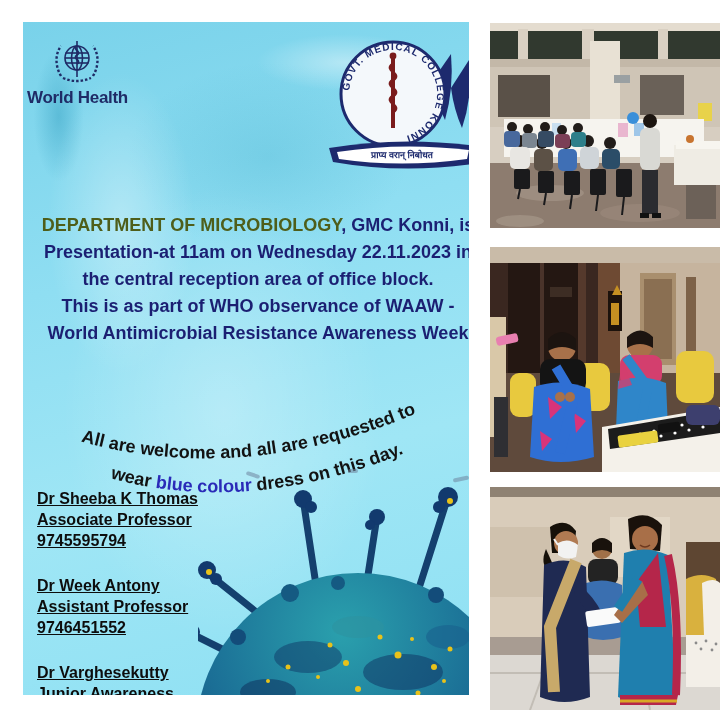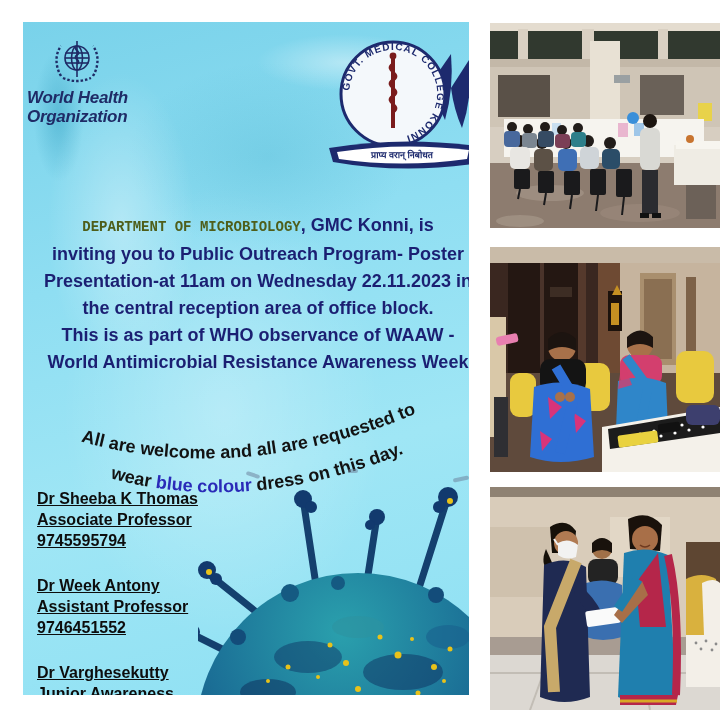--- a/index.html
+++ b/index.html
@@ -9,25 +9,25 @@
   .poster{position:absolute;left:23px;top:22px;width:446px;height:673px;overflow:hidden;
     background:
       radial-gradient(closest-side at 72% 6%, rgba(255,255,255,.40), rgba(255,255,255,0) 70%),
       radial-gradient(closest-side at 22% 30%, rgba(255,255,255,.34), rgba(255,255,255,0) 75%),
       radial-gradient(closest-side at 8% 14%, rgba(47,156,190,.45), rgba(47,156,190,0) 70%),
       radial-gradient(closest-side at 55% 20%, rgba(60,170,200,.25), rgba(60,170,200,0) 70%),
       radial-gradient(closest-side at 45% 58%, rgba(255,255,255,.28), rgba(255,255,255,0) 80%),
       linear-gradient(165deg,#79d2ea 0%,#8fdef2 35%,#9fe6f5 65%,#8ee0f3 100%);}
   .who{position:absolute;left:4px;top:14px;width:150px;}
   .who svg{display:block;margin-left:24px;}
-  .who-text{color:#1f2b66;font-weight:bold;font-size:17px;line-height:19px;letter-spacing:-.3px;font-style:italic;}
+  .who-text{color:#1f2b66;font-weight:bold;font-size:17px;line-height:19px;letter-spacing:-.3px;}
   .gmc{position:absolute;left:298px;top:6px;width:160px;height:160px;}
   .invite{position:absolute;left:0;top:190px;width:470px;text-align:center;
           font-weight:bold;font-size:18px;line-height:27px;color:#1b1f72;}
-  .dept{font-family:Liberation Mono, monospace;color:#4e5e1a;font-size:14px;margin-top:31px;}
+  .dept{font-family:Liberation Sans, sans-serif;color:#4e5e1a;font-size:18px;margin-top:31px;}
   .arc{position:absolute;left:0;top:366px;width:446px;height:120px;}
   .arc text{font-weight:bold;font-size:18px;fill:#121212;}
   .arc .hl{fill:#2a2ab8;}
   .contacts{position:absolute;left:14px;top:466px;color:#0d0d0d;
             font-weight:bold;font-size:16px;line-height:21px;}
   .contact-block{margin-bottom:24px;text-decoration:underline;}
   .virus{position:absolute;left:175px;top:445px;width:290px;height:240px;}
   
   .photo{position:absolute;left:490px;width:230px;overflow:hidden;}
   .photo svg{display:block;}
@@ -52,21 +52,20 @@
           <line x1="14.5" y1="27" x2="37.5" y2="27"></line>
           <line x1="26" y1="5" x2="26" y2="41"></line>
           <path d="M26,10 c-5,3 5,6 0,9 c-5,3 5,6 0,9" stroke-width="2"></path>
           <path d="M10,40 C4,30 4,18 10,10" stroke-width="2.4" stroke-dasharray="2.5,2"></path>
           <path d="M42,40 C48,30 48,18 42,10" stroke-width="2.4" stroke-dasharray="2.5,2"></path>
           <path d="M12,42 Q26,48 40,42" stroke-width="2.4" stroke-dasharray="2.5,2"></path>
         </g>
       </svg>
       <div class="who-text">
         <div>World Health</div>
-        <div>Organization</div>
       </div>
     </div>
 
     <div class="gmc">
       <svg width="160" height="160" viewBox="0 0 160 160">
 
         <g fill="#1d2a6e">
           <path d="M112,52 L130,26 Q133,60 124,92 Q116,76 112,52 Z"></path>
           <path d="M130,60 L148,32 Q152,68 141,100 Q133,82 130,60 Z"></path>
           <path d="M148,68 L166,40 Q170,76 158,108 Q151,90 148,68 Z"></path>
@@ -90,21 +89,20 @@
         <g>
           <path d="M8,120 Q80,108 156,118 L152,136 Q80,146 12,134 Z" fill="#1d2a6e"></path>
           <path d="M16,124 Q80,114 148,122 L146,131 Q80,140 18,131 Z" fill="#ffffff"></path>
           <text x="81" y="130" text-anchor="middle" font-size="9" font-weight="bold" fill="#1d2a6e">प्राप्य वरान् निबोधत</text>
         </g>
       </svg>
     </div>
 
     <div class="invite">
       <div><span class="dept">DEPARTMENT OF MICROBIOLOGY</span><span>, GMC Konni, is</span></div>
-      <div>inviting you to Public Outreach Program- Poster</div>
       <div>Presentation-at 11am on Wednesday 22.11.2023 in</div>
       <div>the central reception area of office block.</div>
       <div>This is as part of WHO observance of WAAW -</div>
       <div>World Antimicrobial Resistance Awareness Week</div>
     </div>
 
     <svg class="arc" viewBox="0 0 446 120">
       <defs>
         <path id="arc1" d="M22,42 Q215,112 428,10" fill="none"></path>
         <path id="arc2" d="M55,80 Q220,140 412,52" fill="none"></path>

